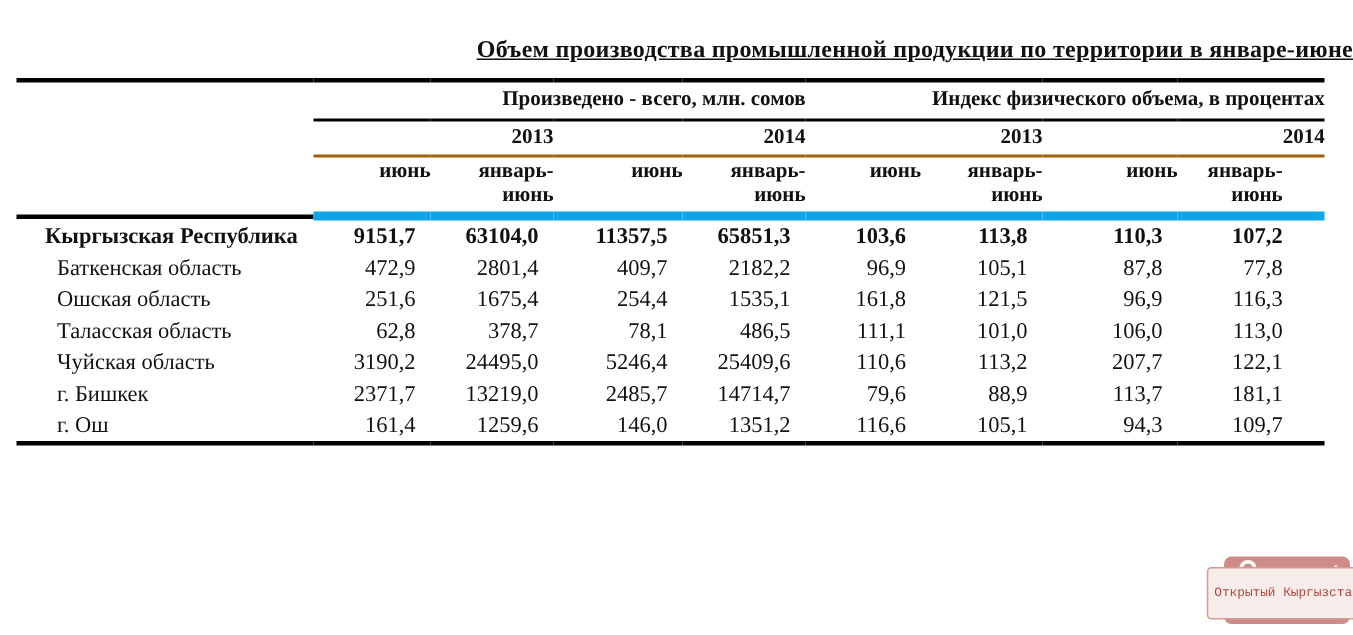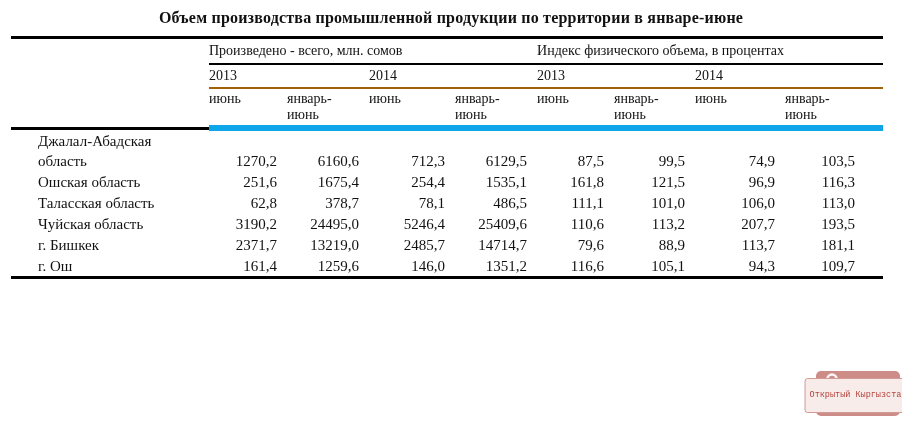--- a/index.html
+++ b/index.html
@@ -5,38 +5,39 @@
   html, body { margin: 0; padding: 0; }
   body {
     width: 902px; height: 423px;
     background: #ffffff;
     color: #111;
     font-family: "Liberation Serif", serif;
     position: relative;
     overflow: hidden;
   }
   .page-title {
-    text-align: center;
+    text-align: right;
     font-weight: bold;
     font-size: 16px;
-    padding-top: 9px;
+    padding-top: 25px;
     letter-spacing: 0.2px;
+    text-decoration: underline;
   }
   table.stat-table {
     border-collapse: collapse;
     table-layout: fixed;
     width: 872px;
     margin: 9px 0 0 11px;
     border-bottom: 3px solid #000;
   }
   thead th {
-    font-weight: normal;
+    font-weight: bold;
     font-size: 14px;
     padding: 0;
-    text-align: left;
+    text-align: right;
     vertical-align: middle;
   }
   tr.group-row th { border-top: 3px solid #000; height: 24px; }
   tr.group-row th.group-cell { border-bottom: 2px solid #000; }
   tr.year-row th { height: 22px; }
   tr.year-row th.year-cell { border-bottom: 2px solid #a16207; }
   tr.period-row th {
     height: 34px;
     vertical-align: top;
     line-height: 16px;
@@ -134,32 +135,43 @@
 июнь</th>
       <th>июнь</th>
       <th>январь-
 июнь</th>
       <th>июнь</th>
       <th class="col-last">январь-
 июнь</th>
     </tr>
   </thead>
   <tbody>
-      <tr>
-    <td class="name-cell">Джалал-Абадская
-область</td>
-
-  <td>1270,2</td>
-        <td>6160,6</td>
-        <td>712,3</td>
-        <td>6129,5</td>
-        <td>87,5</td>
-        <td>99,5</td>
-        <td>74,9</td>
-        <td class="col-last">103,5</td>
+      <tr class="bold-row">
+    <td class="name-cell">Кыргызская Республика</td>
+
+  <td>9151,7</td>
+        <td>63104,0</td>
+        <td>11357,5</td>
+        <td>65851,3</td>
+        <td>103,6</td>
+        <td>113,8</td>
+        <td>110,3</td>
+        <td class="col-last">107,2</td>
+      </tr>
+      <tr>
+    <td class="name-cell">Баткенская область</td>
+
+  <td>472,9</td>
+        <td>2801,4</td>
+        <td>409,7</td>
+        <td>2182,2</td>
+        <td>96,9</td>
+        <td>105,1</td>
+        <td>87,8</td>
+        <td class="col-last">77,8</td>
       </tr>
       <tr>
     <td class="name-cell">Ошская область</td>
 
   <td>251,6</td>
         <td>1675,4</td>
         <td>254,4</td>
         <td>1535,1</td>
         <td>161,8</td>
         <td>121,5</td>
@@ -181,21 +193,21 @@
       <tr>
     <td class="name-cell">Чуйская область</td>
 
   <td>3190,2</td>
         <td>24495,0</td>
         <td>5246,4</td>
         <td>25409,6</td>
         <td>110,6</td>
         <td>113,2</td>
         <td>207,7</td>
-        <td class="col-last">193,5</td>
+        <td class="col-last">122,1</td>
       </tr>
       <tr>
     <td class="name-cell">г. Бишкек</td>
 
   <td>2371,7</td>
         <td>13219,0</td>
         <td>2485,7</td>
         <td>14714,7</td>
         <td>79,6</td>
         <td>88,9</td>

